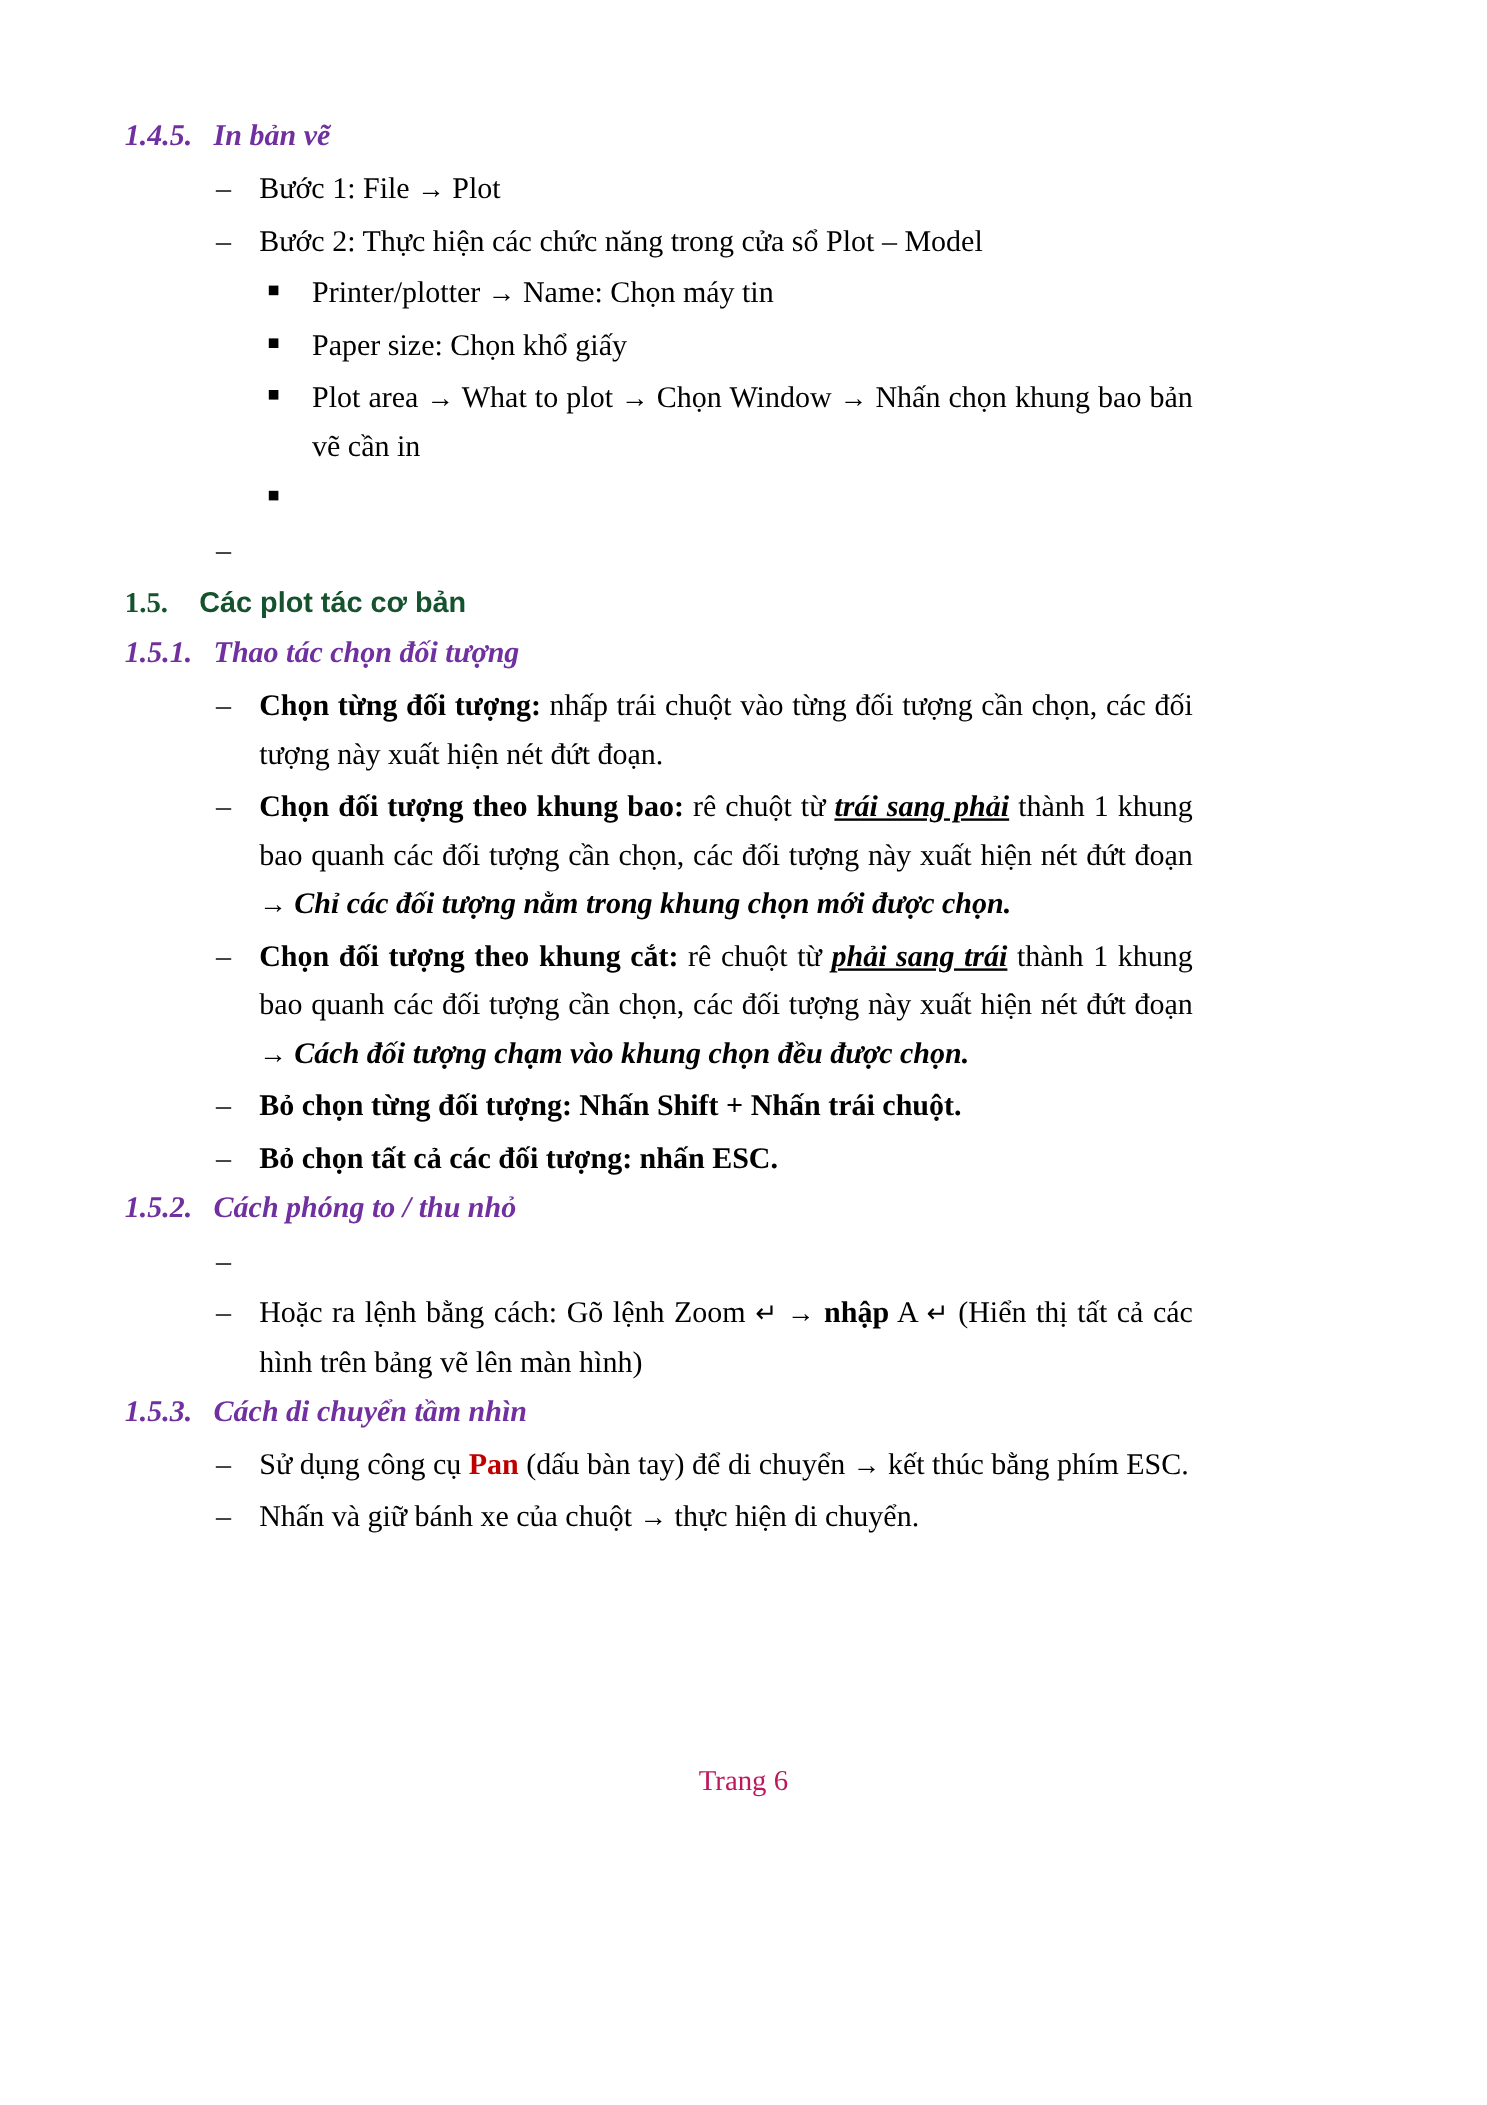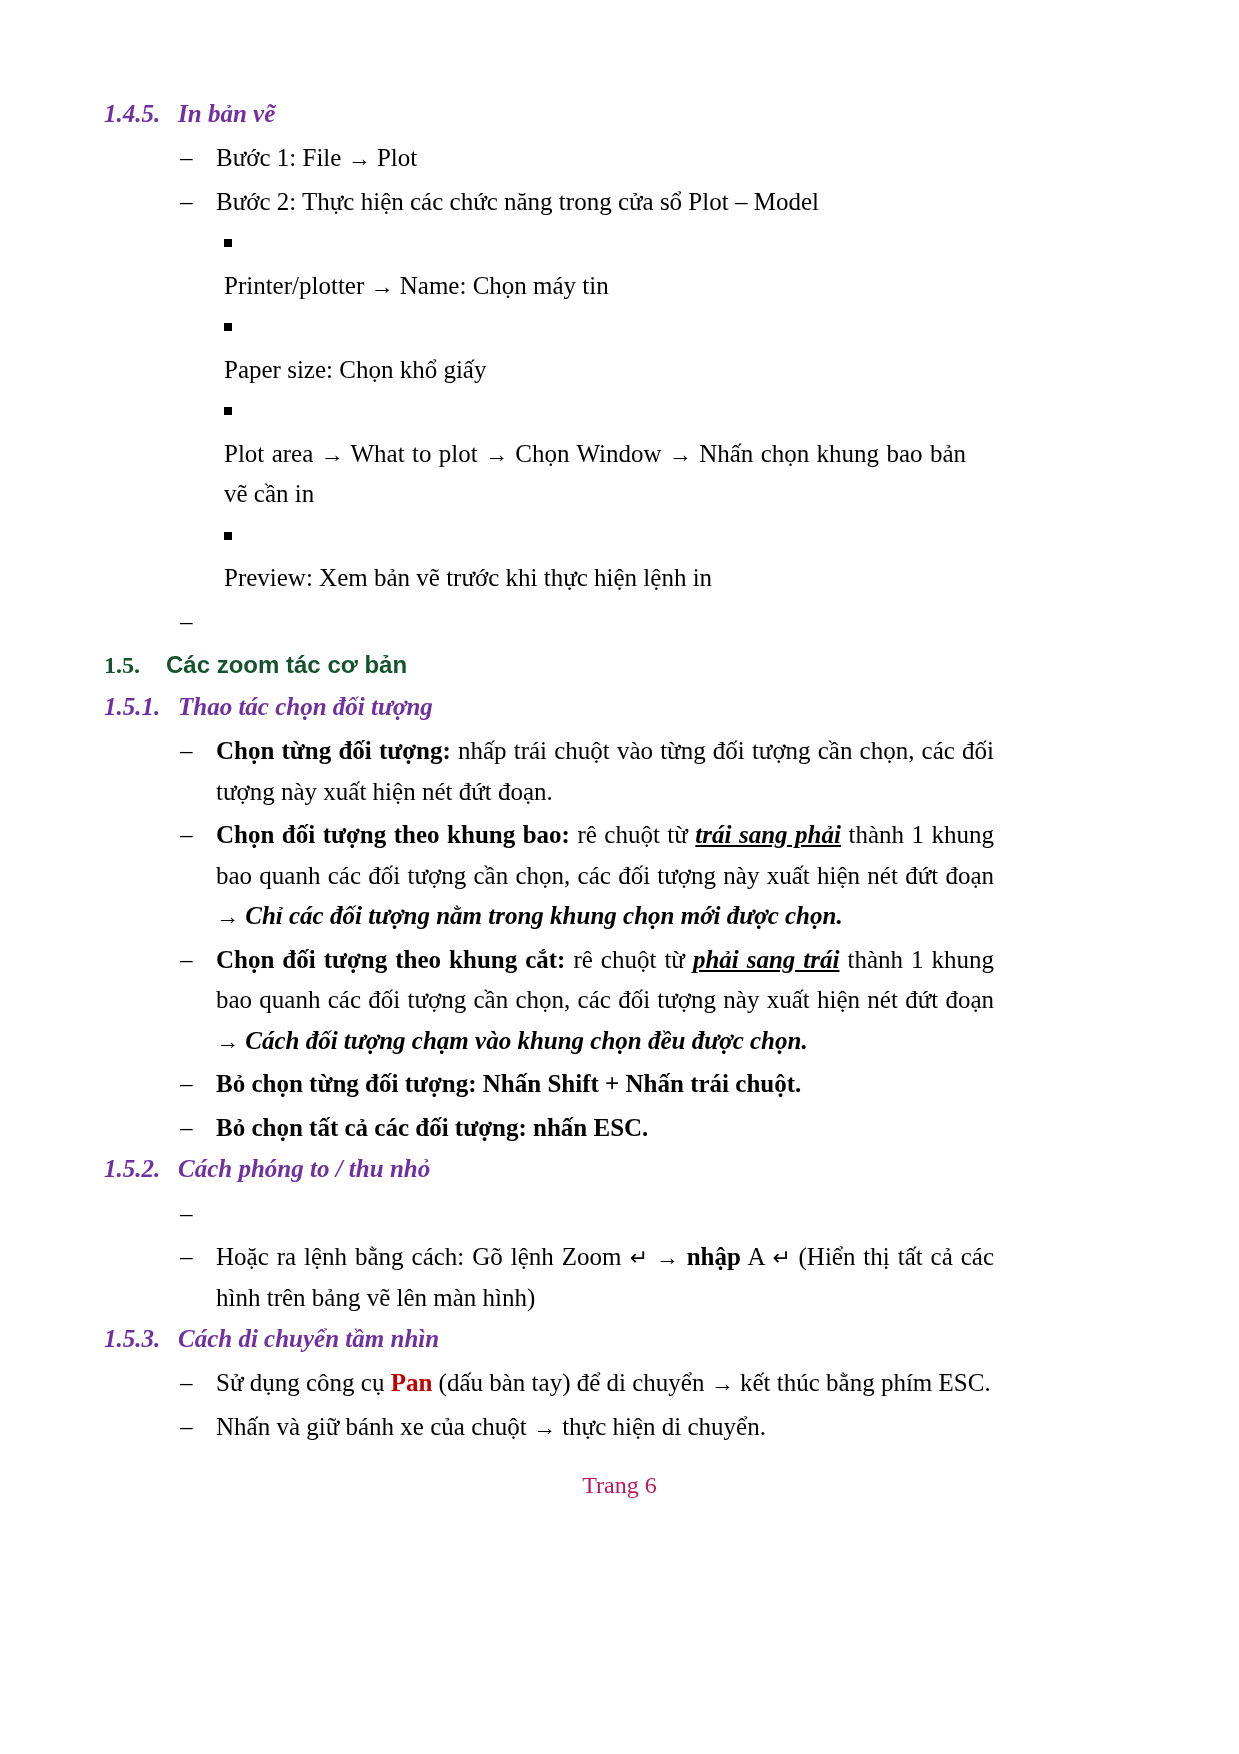--- a/index.html
+++ b/index.html
@@ -78,21 +78,20 @@
     font-size: 25px;
     line-height: 1.62;
     text-align: justify;
     text-justify: inter-word;
   }
   .sqitem {
     display: flex;
     align-items: flex-start;
     margin: 0 0 3px 0;
     padding-left: 120px;
-    flex-direction: column;
   }
   .sqitem > .marker {
     flex: 0 0 36px;
     width: 36px;
     line-height: 1.62;
     font-size: 25px;
     position: relative;
   }
   .sqitem > .marker .sq {
     display: inline-block;
@@ -167,30 +166,29 @@
       <span class="txt">Paper size: Chọn khổ giấy</span>
     </div>
 
     <div class="sqitem narrow">
       <span class="marker"><span class="sq"></span></span>
       <span class="txt"><span>Plot area</span> <span class="arrow">→</span> <span>What to plot</span> <span class="arrow">→</span> <span>Chọn Window</span> <span class="arrow">→</span> <span>Nhấn chọn khung bao bản vẽ cần in</span></span>
     </div>
 
     <div class="sqitem">
       <span class="marker"><span class="sq"></span></span>
-      <span class="txt">Preview: Xem bản vẽ trước khi thực hiện lệnh in</span>
     </div>
 
     <div class="dashitem">
       <span class="marker">–</span>
     </div>
 
     <div class="h2">
       <span class="num">1.5.</span>
-      <span>Các zoom tác cơ bản</span>
+      <span>Các plot tác cơ bản</span>
     </div>
 
     <div class="h3">
       <span class="num">1.5.1.</span>
       <span>Thao tác chọn đối tượng</span>
     </div>
 
     <div class="dashitem">
       <span class="marker">–</span>
       <span class="txt"><b>Chọn từng đối tượng:</b><span> nhấp trái chuột vào từng đối tượng cần chọn, các đối tượng này xuất hiện nét đứt đoạn.</span></span>

